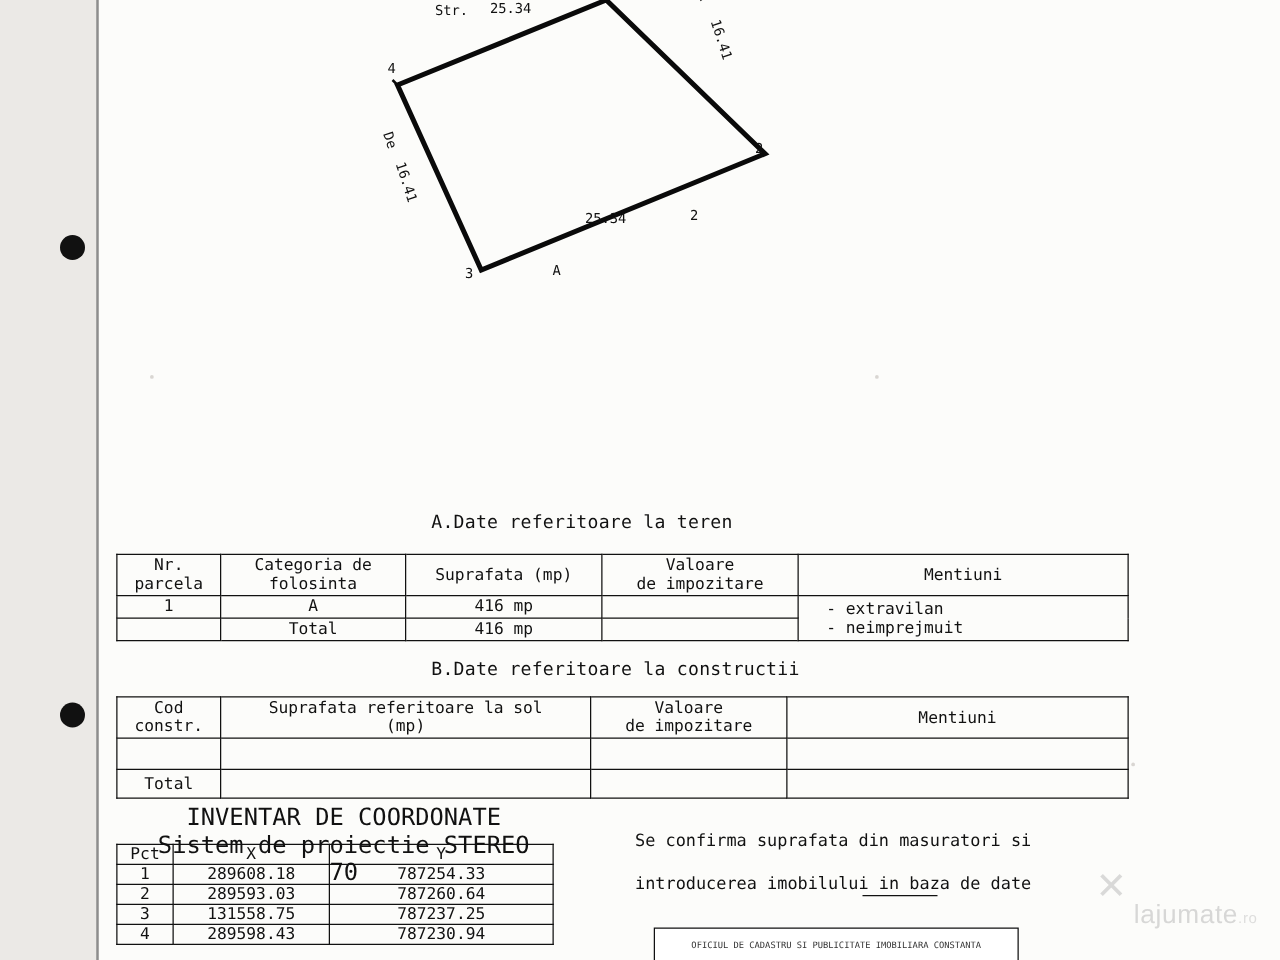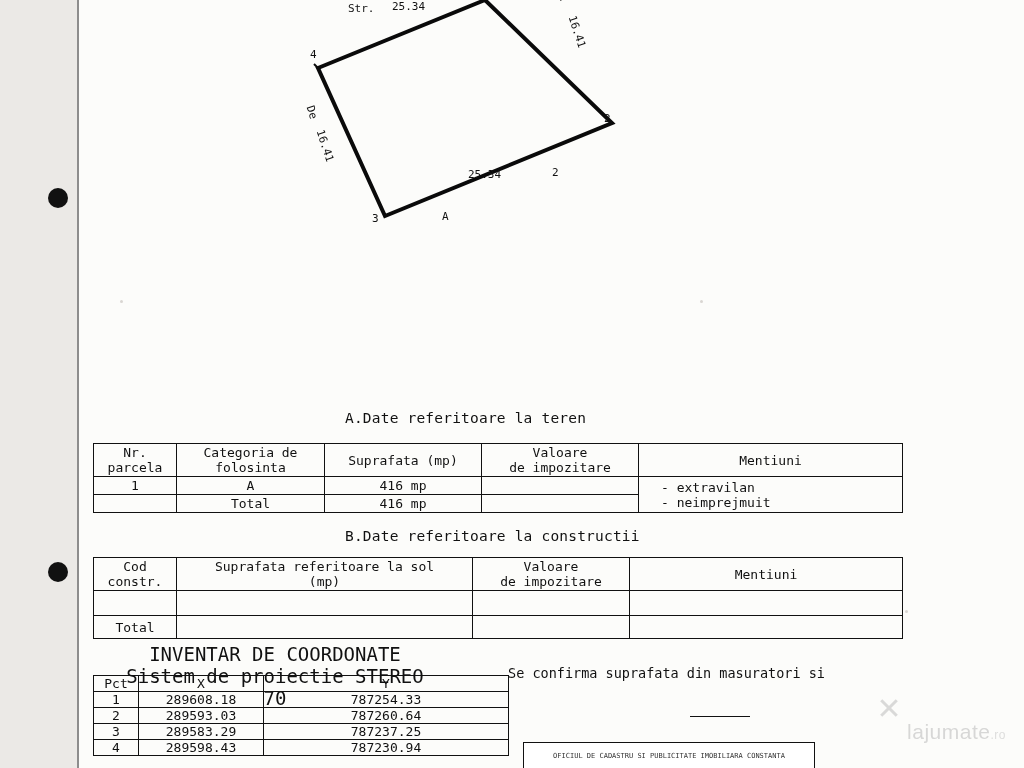--- a/index.html
+++ b/index.html
@@ -218,52 +218,53 @@
       <td class="ctr">&nbsp;</td>
     </tr>
   </tbody>
     </table>
 
   <div class="inv-title" style="left:110px;top:644px;width:330px;">
     <div>INVENTAR DE COORDONATE</div>
     <div>Sistem de proiectie STEREO 70</div>
   </div>
 
-  <table class="coord" style="left:93px;top:675px;width:416px;">
+  <table class="coord" style="left:93px;top:675px;width:350px;">
     <tbody>
         <tr>
       <td style="width:36px;">Pct</td>
       <td style="width:116px;">X</td>
       <td>Y</td>
     </tr>
     <tr>
       <td>1</td>
       <td>289608.18</td>
       <td>787254.33</td>
     </tr>
     <tr>
       <td>2</td>
       <td>289593.03</td>
       <td>787260.64</td>
     </tr>
     <tr>
       <td>3</td>
-      <td>289583.29</td>
+      <td>131558.75</td>
       <td>787237.25</td>
     </tr>
     <tr>
       <td>4</td>
       <td>289598.43</td>
       <td>787230.94</td>
     </tr>
   </tbody>
     </table>
 
   <div class="confirm" style="left:508px;top:648px;">
     <div>Se confirma suprafata din masuratori si</div>
+    <div>introducerea imobilului in baza de date</div>
   </div>
 
   <div class="sig-line" style="left:690px;top:716px;width:60px;"></div>
 
   <div class="stampbox" style="left:523px;top:742px;width:290px;height:26px;">
     <div style="padding-top:9px;">OFICIUL DE CADASTRU SI PUBLICITATE IMOBILIARA CONSTANTA</div>
   </div>
 
   <div class="wm">
     <div class="x"></div>

